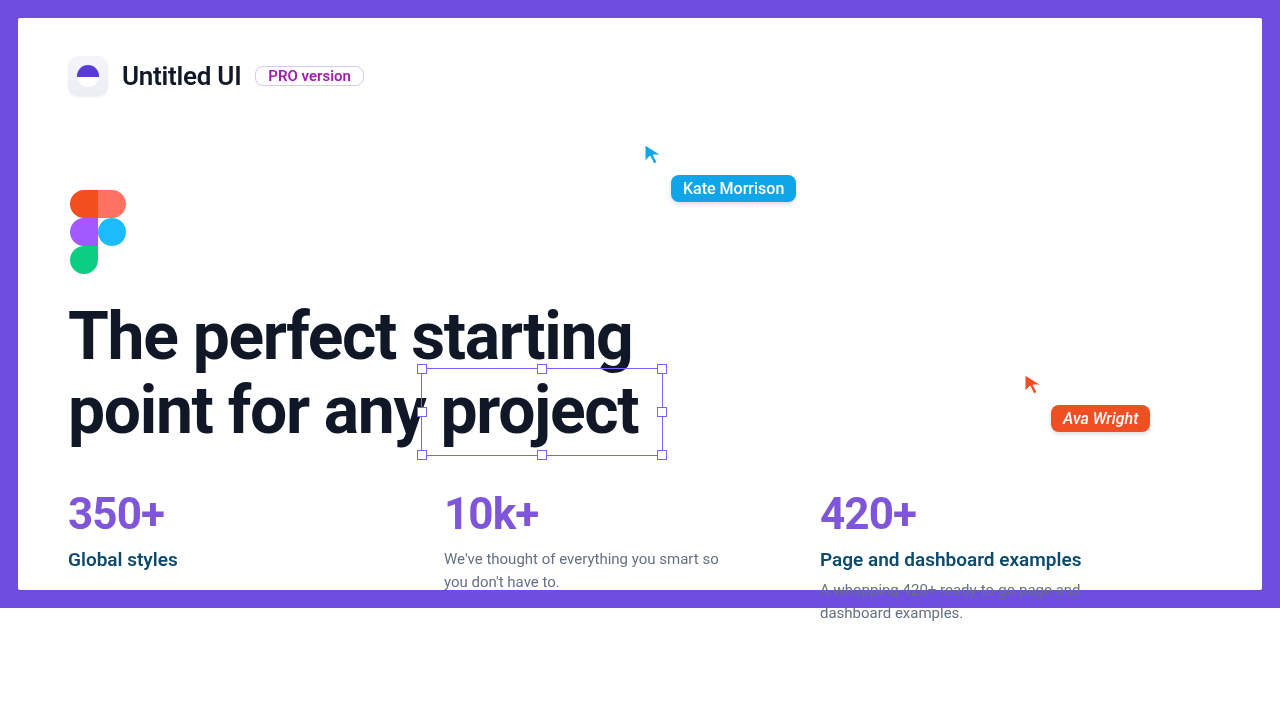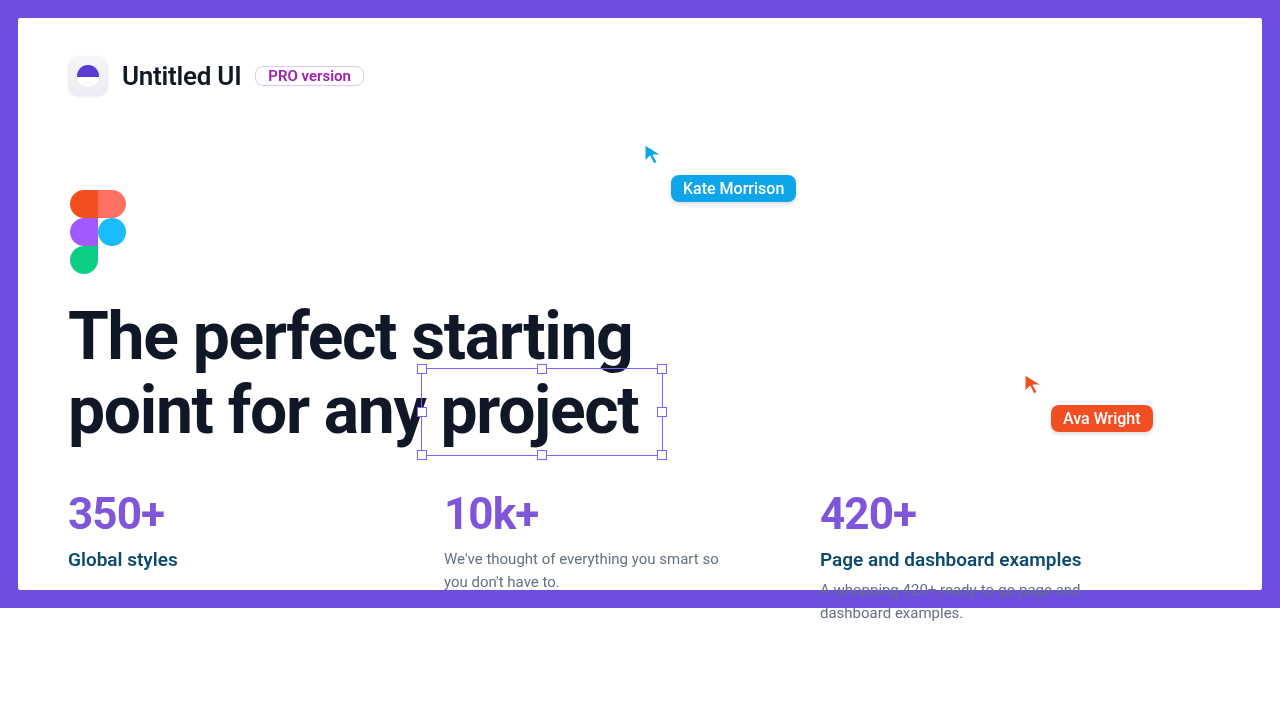--- a/index.html
+++ b/index.html
@@ -114,21 +114,21 @@
       </div>
     </div>
 
     <div class="cursor-wrap cursor-blue" style="left:625px; top:125px;">
       <svg width="22" height="22" viewBox="0 0 22 22">
         <path d="M2 2 L2 18 L7 13 L11 21 L14 19 L10 12 L18 12 Z" fill="#0EA5E9" stroke="#fff" stroke-width="1"></path>
       </svg>
       <div class="cursor-label" style="margin-left:28px; margin-top:6px;">Kate Morrison</div>
     </div>
 
-    <div class="cursor-wrap cursor-orange" style="left:1005px; top:355px;">
+    <div class="cursor-wrap cursor-orange" style="left:1005px; top:355px;font-style:italic;">
       <svg width="22" height="22" viewBox="0 0 22 22">
         <path d="M2 2 L2 18 L7 13 L11 21 L14 19 L10 12 L18 12 Z" fill="#F04E23" stroke="#fff" stroke-width="1"></path>
       </svg>
       <div class="cursor-label" style="margin-left:28px; margin-top:6px;">Ava Wright</div>
     </div>
 
   </div>
 </div>
 
 </body></html>

